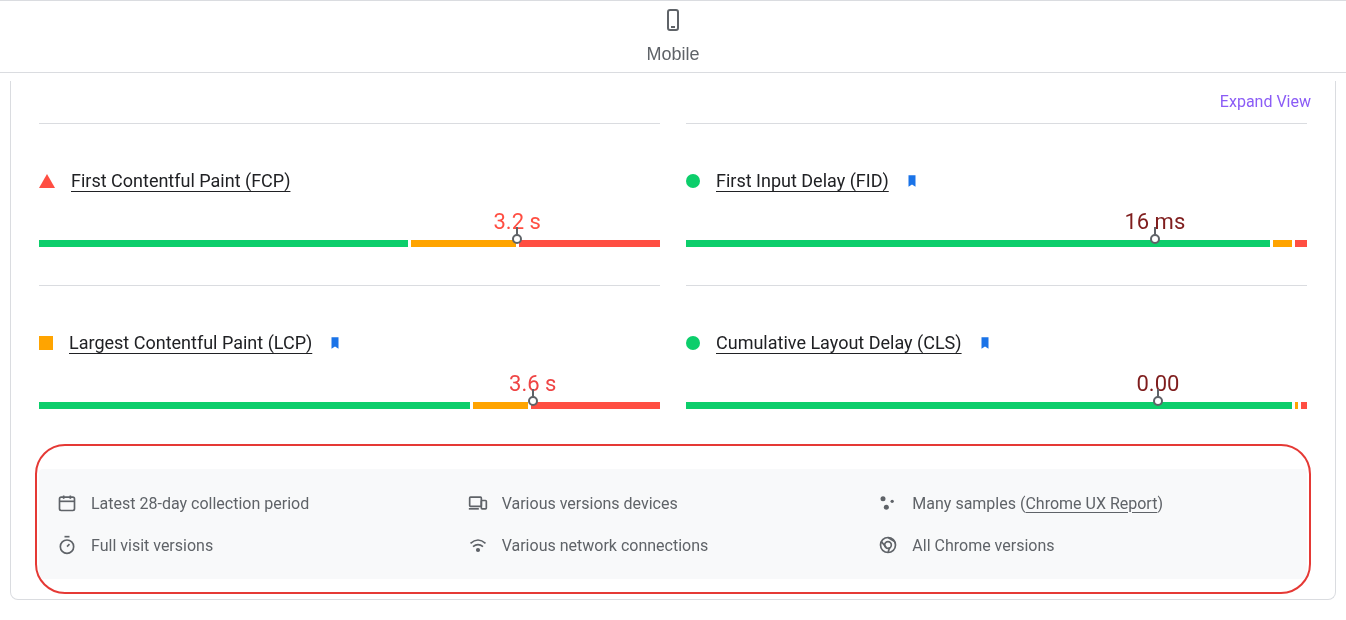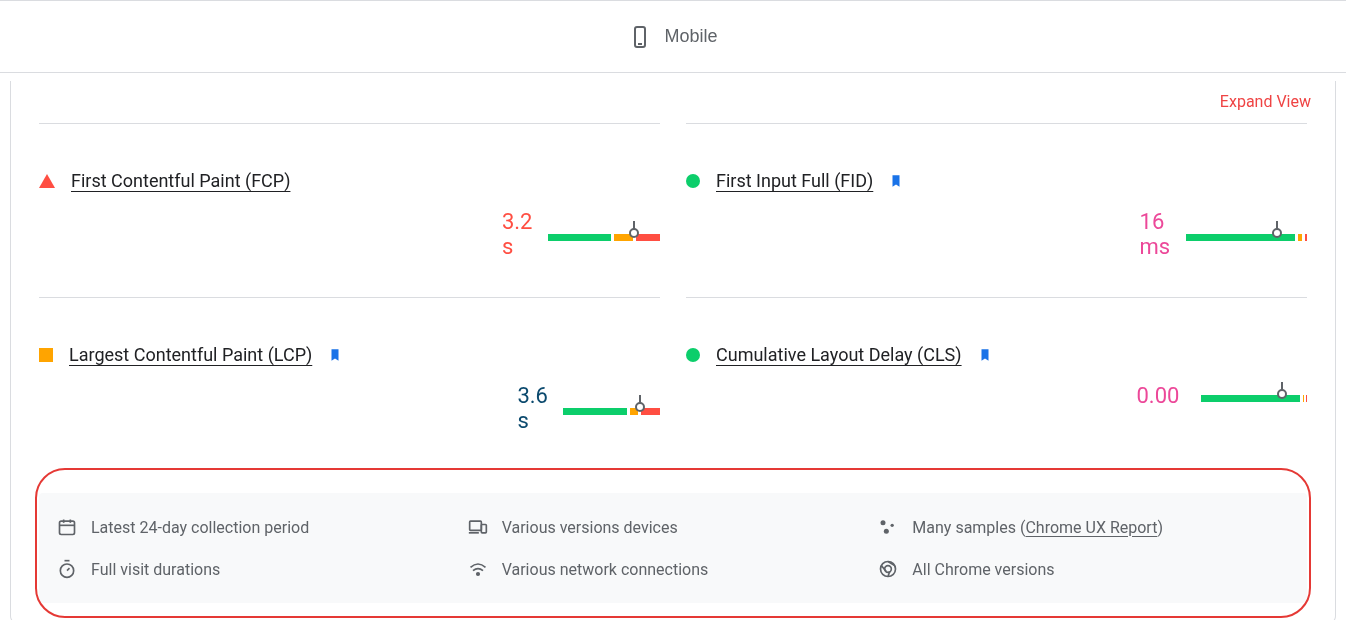--- a/index.html
+++ b/index.html
@@ -28,20 +28,21 @@
     gap:12px;
     padding: 0 38px;
     height:100%;
     color:#5f6368;
     font-size:18px;
     font-weight:400;
     position:relative;
     cursor:pointer;
     border:none;
     background:transparent;
+    flex-direction:column;
   }
   .tab.active {
     background:#e8f0fe;
     color:#1a73e8;
     font-weight:500;
   }
   .tab.active::after{
     content:"";
     position:absolute;
     bottom:0; left:50%;
@@ -57,21 +58,21 @@
     border-radius:8px;
     border-top:none;
     border-top-left-radius:0;
     border-top-right-radius:0;
     padding: 8px 28px 20px 28px;
     position:relative;
   }
   .expand {
     position:absolute;
     top:11px; right:24px;
-    color:#ef4444;
+    color:#8b5cf6;
     font-size:16px;
     background:none;border:none;cursor:pointer;
     font-family:inherit;
   }
 
   .metrics {
     display:grid;
     grid-template-columns: 1fr 1fr;
     column-gap: 26px;
     margin-top:34px;
@@ -104,30 +105,30 @@
     cursor:pointer;
   }
   .bookmark{
     width:14px;height:18px;color:#1a73e8;
     display:inline-flex;
   }
 
   .value-row{
     margin-top:18px;
     display:flex;
-    flex-direction:row;
+    flex-direction:column;
     align-items:center;
   }
   .metric-value{
     font-size:22px;
     font-weight:400;
   }
   .v-red{color:#ff4e42;}
-  .v-brown{color:#0c4a6e;}
-  .v-green{color:#ec4899;}
+  .v-brown{color:#ef4444;}
+  .v-green{color:#7f1d1d;}
 
   .bar-wrap{
     position:relative;
     width:100%;
     margin-top:6px;
   }
   .bar{
     display:flex;
     gap:3px;
     height:7px;
@@ -216,21 +217,21 @@
             <div class="seg s-red" style="width:23%"></div>
           </div>
           <div class="marker" style="left:77%"></div>
         </div>
       </div>
     </div>
 
     <div class="metric">
       <div class="metric-header">
         <div class="status-indicator status-circle"></div>
-        <span class="metric-name">First Input Full (FID)</span>
+        <span class="metric-name">First Input Delay (FID)</span>
         <span class="bookmark">
           <svg viewBox="0 0 24 24" fill="#1a73e8">
               <path d="M6 2h12v20l-6-4-6 4z"></path>
             </svg>
         </span>
       </div>
       <div class="value-row">
         <div class="metric-value v-green" style="align-self:flex-start;margin-left:75.5%;transform:translateX(-50%);">16 ms</div>
         <div class="bar-wrap">
           <div class="bar">
@@ -294,21 +295,21 @@
   <div class="footer-info">
     <div class="annot-box"></div>
 
     <div class="info-item">
       <svg viewBox="0 0 24 24" fill="none" stroke="#5f6368" stroke-width="2">
           <rect x="3" y="5" width="18" height="16" rx="2"></rect>
           <line x1="3" y1="10" x2="21" y2="10"></line>
           <line x1="8" y1="3" x2="8" y2="7"></line>
           <line x1="16" y1="3" x2="16" y2="7"></line>
         </svg>
-      <span>Latest 24-day collection period</span>
+      <span>Latest 28-day collection period</span>
     </div>
     <div class="info-item">
       <svg viewBox="0 0 24 24" fill="none" stroke="#5f6368" stroke-width="2">
           <rect x="2" y="5" width="14" height="11" rx="1"></rect>
           <line x1="1" y1="19" x2="13" y2="19"></line>
           <rect x="16" y="9" width="6" height="10" rx="1"></rect>
         </svg>
       <span>Various versions devices</span>
     </div>
     <div class="info-item">
@@ -318,21 +319,21 @@
           <circle cx="10" cy="17" r="3"></circle>
         </svg>
       <span><span>Many samples (</span><span class="ul">Chrome UX Report</span><span>)</span></span>
     </div>
     <div class="info-item">
       <svg viewBox="0 0 24 24" fill="none" stroke="#5f6368" stroke-width="2">
           <circle cx="12" cy="14" r="8"></circle>
           <line x1="12" y1="14" x2="15" y2="11"></line>
           <line x1="9" y1="2" x2="15" y2="2"></line>
         </svg>
-      <span>Full visit durations</span>
+      <span>Full visit versions</span>
     </div>
     <div class="info-item">
       <svg viewBox="0 0 24 24" fill="none" stroke="#5f6368" stroke-width="2">
           <path d="M3 10 q9 -8 18 0"></path>
           <path d="M6 14 q6 -5 12 0"></path>
           <circle cx="12" cy="18" r="1.5" fill="#5f6368"></circle>
         </svg>
       <span>Various network connections</span>
     </div>
     <div class="info-item">

